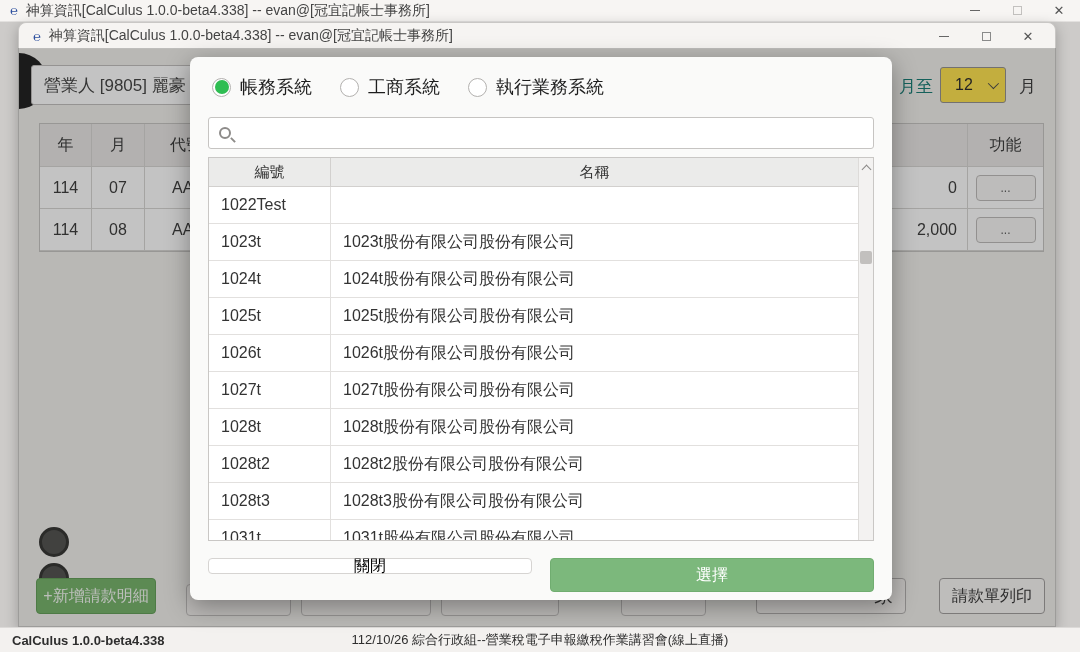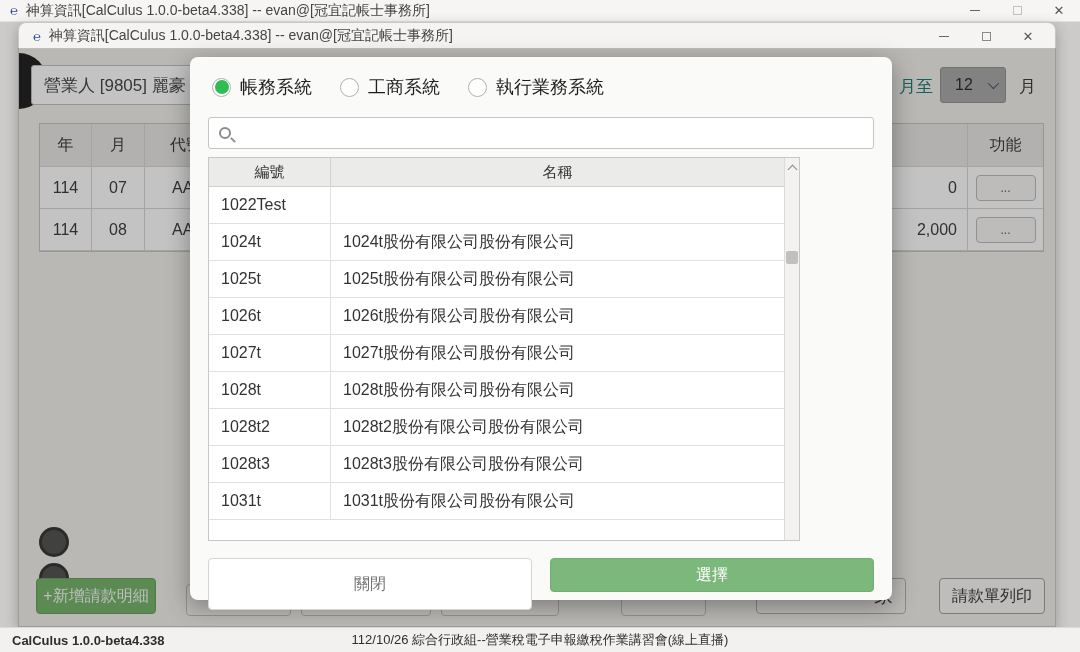--- a/index.html
+++ b/index.html
@@ -37,21 +37,21 @@
     border-radius:50%; background:#161616; }
   .blob-ico { position:absolute; width:30px; height:30px; border-radius:50%;
     background:#4a4a48; border:3px solid #2c2c2a; }
 
   
   .biz-box { position:absolute; left:12px; top:16px; width:560px; height:40px;
     background:#fdfdfc; border:1px solid #bdbbb9; border-radius:3px;
     display:flex; align-items:center; padding-left:12px; font-size:17px; color:#3c3c3c; }
   .month-to { position:absolute; left:880px; top:26px; font-size:17px; color:#0f766e; }
   .month-select { position:absolute; left:921px; top:18px; width:66px; height:36px;
-    background:#a3a3a3; border:1px solid #8f8d8b; border-radius:3px;
+    background:#fde047; border:1px solid #8f8d8b; border-radius:3px;
     display:flex; align-items:center; justify-content:space-between;
     padding:0 9px 0 14px; font-size:16px; color:#222; }
   .chev-down { width:8px; height:8px; border-right:1.6px solid #444; border-bottom:1.6px solid #444;
     transform:rotate(45deg) translateY(-2px); }
   .month-unit { position:absolute; left:1000px; top:26px; font-size:17px; color:#333; }
 
   
   .bg-table { position:absolute; left:20px; top:74px; width:1005px; border:1px solid #c2c0be;
     font-size:16px; color:#333; background:#fff; }
   .bg-tr { display:flex; height:42px; border-bottom:1px solid #d4d2d0; background:#fdfdfc; }
@@ -97,42 +97,42 @@
 
   .search-box { position:absolute; left:18px; top:60px; width:666px; height:32px;
     background:#fff; border:1px solid #c6c4c2; border-radius:3px;
     display:flex; align-items:center; padding-left:10px; }
   .mag { position:relative; width:12px; height:12px; border:2px solid #8d8b89; border-radius:50%; }
   .mag::after { content:""; position:absolute; left:9px; top:10px; width:6px; height:2px;
     background:#8d8b89; transform:rotate(45deg); }
   .search-input { border:none; outline:none; background:transparent; flex:1;
     height:100%; font-size:15px; padding-left:8px; color:#333; }
 
-  .mlist { position:absolute; left:18px; top:100px; width:592px; height:384px;
+  .mlist { position:absolute; left:18px; top:100px; width:666px; height:384px;
     border:1px solid #c9c7c5; background:#fff; overflow:hidden; }
   .mlist-inner { position:absolute; left:0; top:0; right:15px; }
   .ml-head { display:flex; height:29px; background:#ebebea; border-bottom:1px solid #d2d0ce;
     font-size:15px; color:#333; }
   .ml-row { display:flex; height:37px; border-bottom:1px solid #e2e0de; font-size:16px; color:#333;
     background:#fff; }
   .ml-code { width:122px; display:flex; align-items:center; padding-left:12px;
     border-right:1px solid #e2e0de; }
   .ml-name { flex:1; display:flex; align-items:center; padding-left:12px; }
   .ml-head .ml-code { justify-content:center; padding-left:0; border-right:1px solid #d2d0ce; }
   .ml-head .ml-name { justify-content:center; padding-left:0; }
   .ml-scroll { position:absolute; right:0; top:0; width:15px; height:100%;
     background:#f3f2f1; border-left:1px solid #dddbd9; }
   .scroll-arrow { position:absolute; left:3.5px; top:8px; width:7px; height:7px;
     border-left:1.5px solid #8a8886; border-top:1.5px solid #8a8886; transform:rotate(45deg); }
   .scroll-thumb { position:absolute; left:1px; top:93px; width:12px; height:13px;
     background:#c2c0be; border-radius:2px; }
 
   .modal-btn-row { position:absolute; left:18px; top:501px; width:666px; height:34px; }
-  .close-btn { position:absolute; left:0; top:0; width:324px; height:52px;
-    background:#fff; border:1px solid #d6d4d2; color:#737373; }
+  .close-btn { position:absolute; left:0; top:0; width:324px; height:16px;
+    background:#fff; border:1px solid #d6d4d2; color:#000000; }
   .select-btn { position:absolute; left:342px; top:0; width:324px; height:34px;
     background:#7cb87c; border:1px solid #70ad70; color:#fff; }
 
   
   #statusbar { position:absolute; left:0; top:627px; width:1080px; height:25px;
     background:#f3f1ef; border-top:1px solid #dcdad8; display:flex; align-items:center;
     font-size:13px; color:#2e2e2e; }
   .sb-left { margin-left:12px; }
   .sb-center { position:absolute; left:0; width:100%; text-align:center; }
 </style>
@@ -260,20 +260,24 @@
         <div class="ml-head">
           <div class="ml-code">編號</div>
           <div class="ml-name">名稱</div>
         </div>
         <div>
 
             <div class="ml-row">
               <div class="ml-code">1022Test</div>
             </div>
 
+            <div class="ml-row">
+              <div class="ml-code">1023t</div>
+              <div class="ml-name">1023t股份有限公司股份有限公司</div>
+            </div>
 
             <div class="ml-row">
               <div class="ml-code">1024t</div>
               <div class="ml-name">1024t股份有限公司股份有限公司</div>
             </div>
 
             <div class="ml-row">
               <div class="ml-code">1025t</div>
               <div class="ml-name">1025t股份有限公司股份有限公司</div>
             </div>

